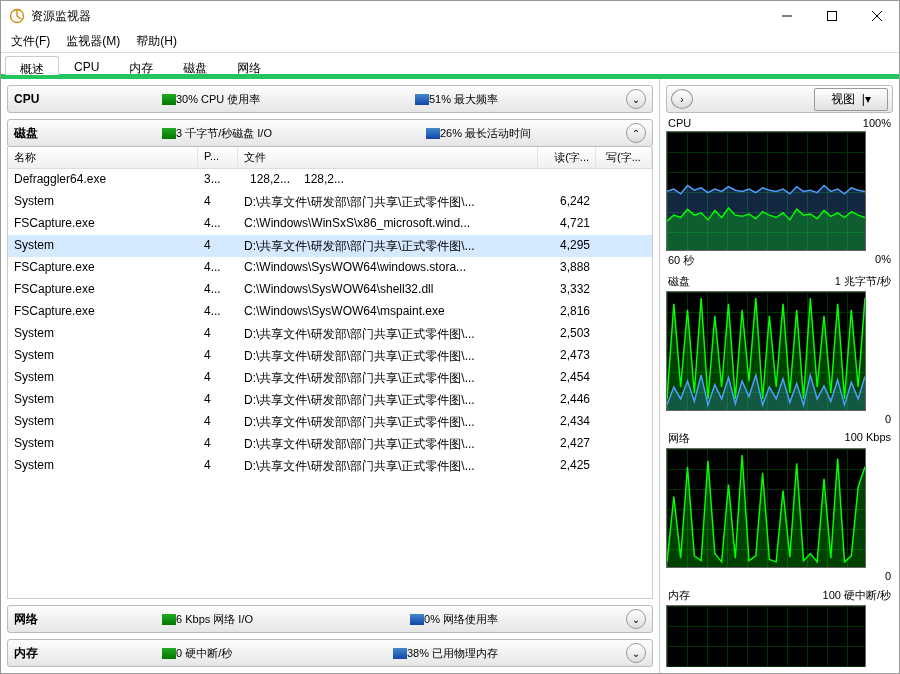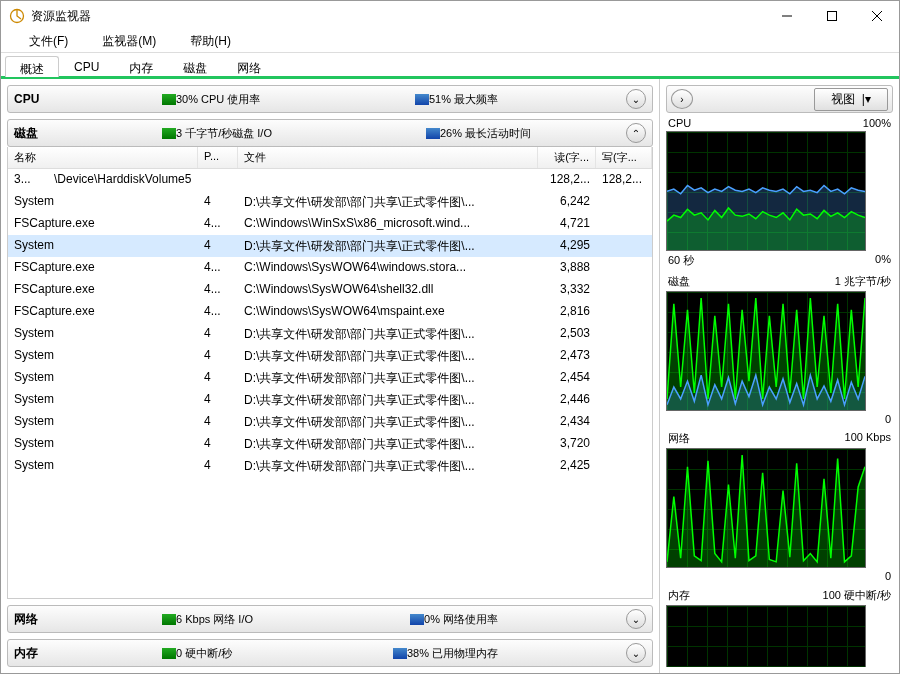--- a/index.html
+++ b/index.html
@@ -2,22 +2,22 @@
 <html><head>
 <meta charset="utf-8">
 <style>
   * { box-sizing: border-box; margin: 0; padding: 0; }
   body { font-family: "Microsoft YaHei", "Segoe UI", Tahoma, sans-serif; font-size: 12px; background: #fff; width: 900px; height: 674px; overflow: hidden; border: 1px solid #999; }
   .titlebar { height: 30px; display: flex; align-items: center; padding: 0 0 0 8px; background: #fff; }
   .titlebar .app-icon { width: 16px; height: 16px; margin-right: 6px; }
   .titlebar .title { flex: 1; font-size: 12px; }
   .win-btn { width: 45px; height: 30px; display: inline-flex; align-items: center; justify-content: center; cursor: pointer; }
   .menubar { height: 22px; display: flex; gap: 16px; padding: 0 10px; align-items: center; border-bottom: 1px solid #ddd; }
-  .menubar span { cursor: default; margin-left: 18px; }
-  .tabs { display: flex; height: 26px; background: #fff; border-bottom: 3px solid #22c55e; padding-left: 4px; }
+  .menubar span { cursor: default; }
+  .tabs { display: flex; height: 26px; background: #fff; border-bottom: 5px solid #22c55e; padding-left: 4px; }
   .tab { padding: 4px 14px; border: 1px solid transparent; border-bottom: none; cursor: pointer; font-size: 12px; margin-top: 2px; }
   .tab.active { border-color: #ccc; background: #fff; border-radius: 3px 3px 0 0; position: relative; top: 1px; }
   .content { display: flex; height: calc(100% - 78px); }
   .left-pane { flex: 1; padding: 6px; display: flex; flex-direction: column; gap: 6px; overflow: hidden; }
   .right-pane { width: 240px; border-left: 1px solid #ccc; padding: 6px; display: flex; flex-direction: column; }
   .panel-header { height: 28px; background: linear-gradient(#fdfdfd, #e6e6e6); border: 1px solid #bbb; border-radius: 3px; display: flex; align-items: center; padding: 0 6px; gap: 8px; }
   .panel-header .title { font-weight: bold; width: 140px; }
   .stat-group { display: flex; align-items: center; font-size: 11px; }
   .color-box { width: 14px; height: 11px; display: inline-block; }
   .color-box.green { background: linear-gradient(#2a2, #070); }
@@ -28,21 +28,21 @@
   .table-header { display: flex; background: linear-gradient(#fff,#f0f0f0); border-bottom: 1px solid #ddd; height: 22px; font-size: 11px; }
   .th { padding: 3px 6px; border-right: 1px solid #e4e4e4; overflow: hidden; text-overflow: ellipsis; white-space: nowrap; }
   .tbody { overflow-y: auto; flex: 1; }
   .tbody::-webkit-scrollbar { width: 16px; height: 16px; }
   .tbody::-webkit-scrollbar-track { background: #f0f0f0; }
   .tbody::-webkit-scrollbar-thumb { background: #c0c0c0; border: 1px solid #999; }
   .tbody::-webkit-scrollbar-button { background: #e8e8e8; height: 16px; border: 1px solid #ccc; }
   .tr { display: flex; height: 22px; font-size: 12px; }
   .tr.selected { background: #d6eaff; }
   .td { padding: 3px 6px; overflow: hidden; text-overflow: ellipsis; white-space: nowrap; }
-  .c-name { width: 190px; } .c-pid { width: 40px; } .c-file { flex: 1; } .c-read { width: 58px; text-align: right; } .c-write { width: 56px; text-align: left; }
+  .c-name { width: 190px; } .c-pid { width: 40px; } .c-file { flex: 1; } .c-read { width: 58px; text-align: right; } .c-write { width: 56px; text-align: center; }
   .charts-top { display: flex; align-items: center; height: 28px; background: linear-gradient(#fdfdfd,#e6e6e6); border: 1px solid #bbb; border-radius: 3px; padding: 0 4px; gap: 4px; }
   .chev-btn { width: 22px; height: 20px; border: 1px solid #999; border-radius: 50%; background: linear-gradient(#fff,#ddd); display: flex; align-items: center; justify-content: center; cursor: pointer; font-size: 10px; }
   .view-btn { padding: 2px 16px; border: 1px solid #999; background: linear-gradient(#fff,#e0e0e0); border-radius: 2px; cursor: pointer; font-size: 12px; position: relative; }
   .charts-body { flex: 1; overflow-y: auto; margin-top: 4px; }
   .mini-chart { margin-bottom: 6px; }
   .mini-head { display: flex; justify-content: space-between; font-size: 11px; padding: 0 2px 2px; }
   .mini-canvas { width: 200px; height: 120px; background: #000; border: 1px solid #666; position: relative; overflow: hidden; }
   .mini-grid { position: absolute; inset: 0; background-image: linear-gradient(#030 1px, transparent 1px), linear-gradient(90deg, #030 1px, transparent 1px); background-size: 20px 20px; }
   .mini-foot { display: flex; justify-content: space-between; font-size: 11px; padding: 2px 2px 0; }
   svg.spark { position: absolute; inset: 0; }
@@ -125,22 +125,22 @@
       <div class="table-wrap">
         <div class="table-header">
           <div class="th c-name">名称</div>
           <div class="th c-pid">P...</div>
           <div class="th c-file">文件</div>
           <div class="th c-read">读(字...</div>
           <div class="th c-write">写(字...</div>
         </div>
         <div class="tbody" id="disk-tbody">
             <div class="tr">
+              <div class="td c-name">Defraggler64.exe</div>
               <div class="td c-pid">3...</div>
-              <div class="td c-file">\Device\HarddiskVolume5</div>
               <div class="td c-read">128,2...</div>
               <div class="td c-write">128,2...</div>
             </div>
             <div class="tr">
               <div class="td c-name">System</div>
               <div class="td c-pid">4</div>
               <div class="td c-file">D:\共享文件\研发部\部门共享\正式零件图\...</div>
               <div class="td c-read">6,242</div>
               <div class="td c-write"></div>
             </div>
@@ -211,21 +211,21 @@
               <div class="td c-name">System</div>
               <div class="td c-pid">4</div>
               <div class="td c-file">D:\共享文件\研发部\部门共享\正式零件图\...</div>
               <div class="td c-read">2,434</div>
               <div class="td c-write"></div>
             </div>
             <div class="tr">
               <div class="td c-name">System</div>
               <div class="td c-pid">4</div>
               <div class="td c-file">D:\共享文件\研发部\部门共享\正式零件图\...</div>
-              <div class="td c-read">3,720</div>
+              <div class="td c-read">2,427</div>
               <div class="td c-write"></div>
             </div>
             <div class="tr">
               <div class="td c-name">System</div>
               <div class="td c-pid">4</div>
               <div class="td c-file">D:\共享文件\研发部\部门共享\正式零件图\...</div>
               <div class="td c-read">2,425</div>
               <div class="td c-write"></div>
             </div>
           </div>

